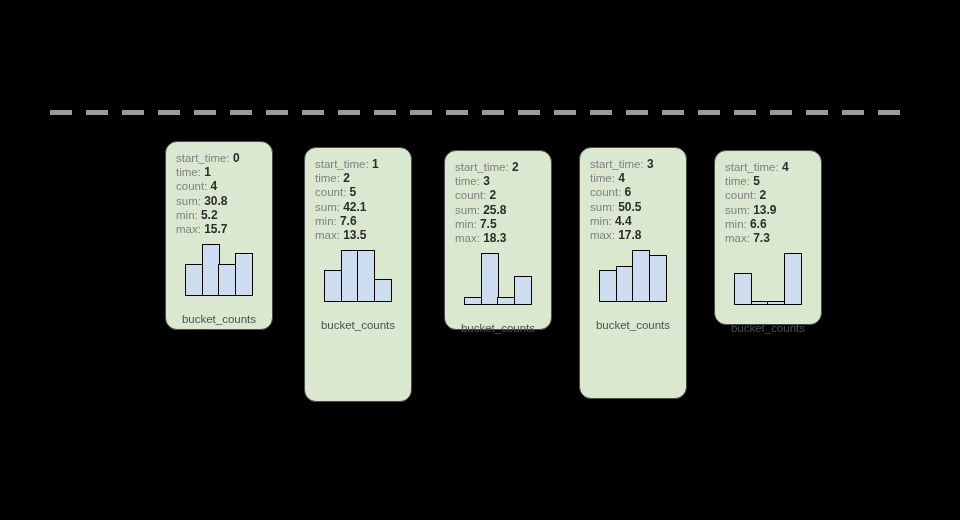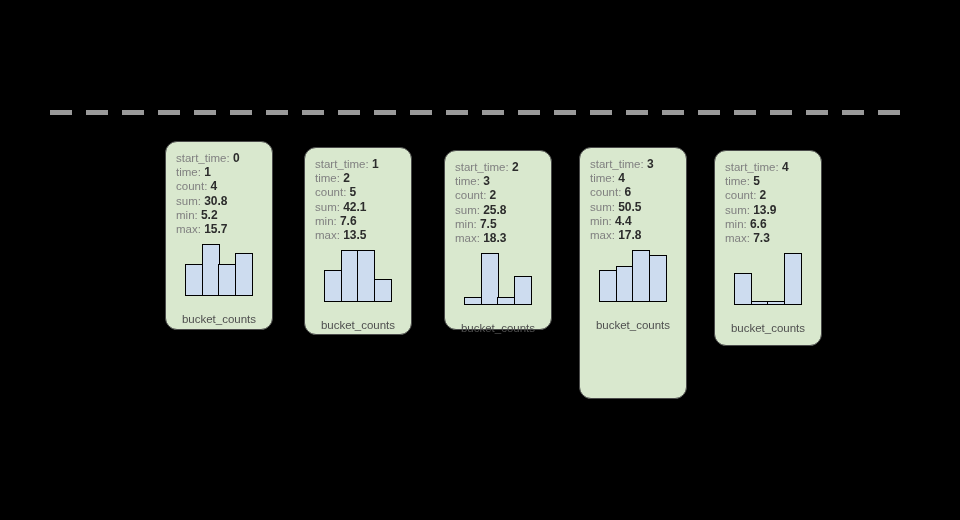--- a/index.html
+++ b/index.html
@@ -49,24 +49,24 @@
     position: absolute;
     width: 108px;
     background: #d9e8ce;
     border: 1px solid #4a4a4a;
     border-radius: 12px;
     box-sizing: border-box;
     padding: 9px 10px 8px 10px;
   }
 
   .card-0 { left: 165px; top: 141px; height: 189px; }
-  .card-1 { left: 304px; top: 147px; height: 188px; }
+  .card-1 { left: 304px; top: 147px; height: 255px; }
   .card-2 { left: 444px; top: 150px; height: 180px; }
   .card-3 { left: 579px; top: 147px; height: 252px; }
-  .card-4 { left: 714px; top: 150px; height: 196px; }
+  .card-4 { left: 714px; top: 150px; height: 175px; }
 
   .fields {
     margin: 0;
     padding: 0;
   }
   .field-row {
     font-size: 11.5px;
     line-height: 14.2px;
     color: #7f7f7f;
     white-space: nowrap;

